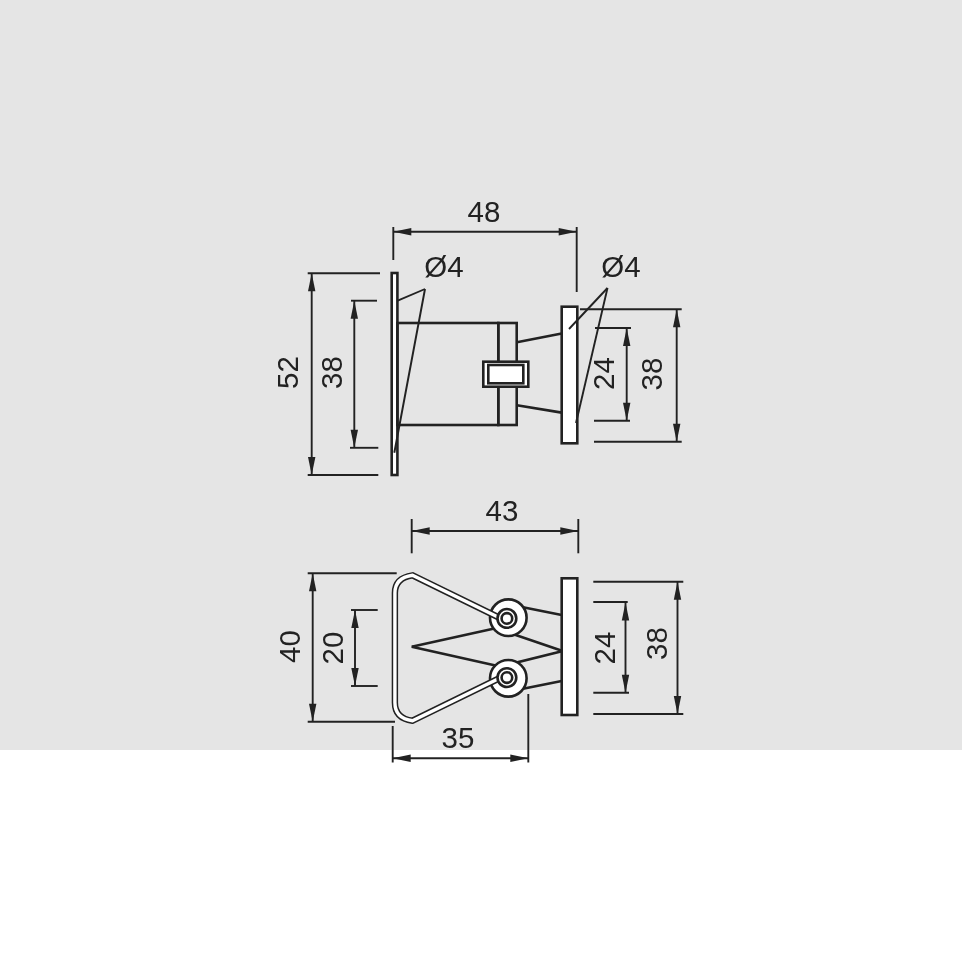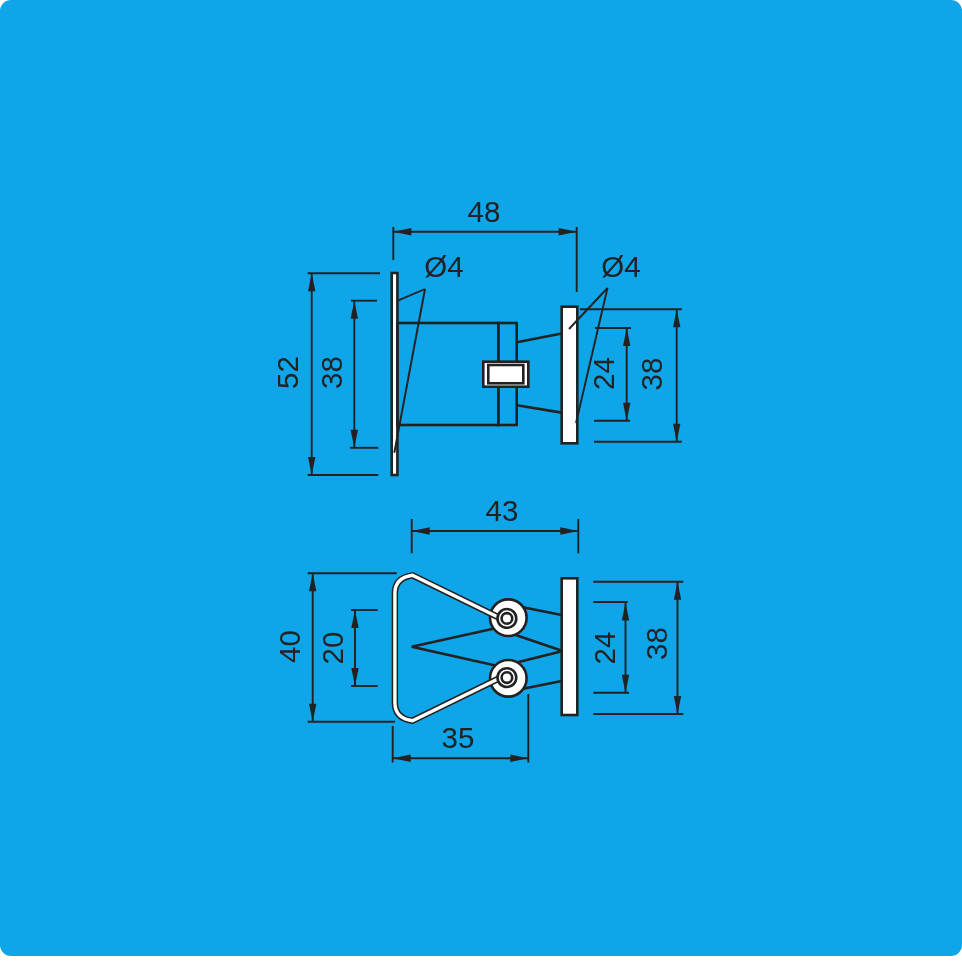--- a/index.html
+++ b/index.html
@@ -5,23 +5,22 @@
   html, body {
     margin: 0;
     padding: 0;
     background: #ffffff;
     width: 962px;
     height: 962px;
     overflow: hidden;
   }
   .stage {
     width: 962px;
-    height: 956px;
-    background: #0ea5e9;
-    border-radius: 11px;
+    height: 750px;
+    background: #e5e5e5;
   }
   svg {
     display: block;
   }
   .obj {
     stroke: #222222;
     stroke-width: 2.6;
     fill: none;
   }
   .objfill {

